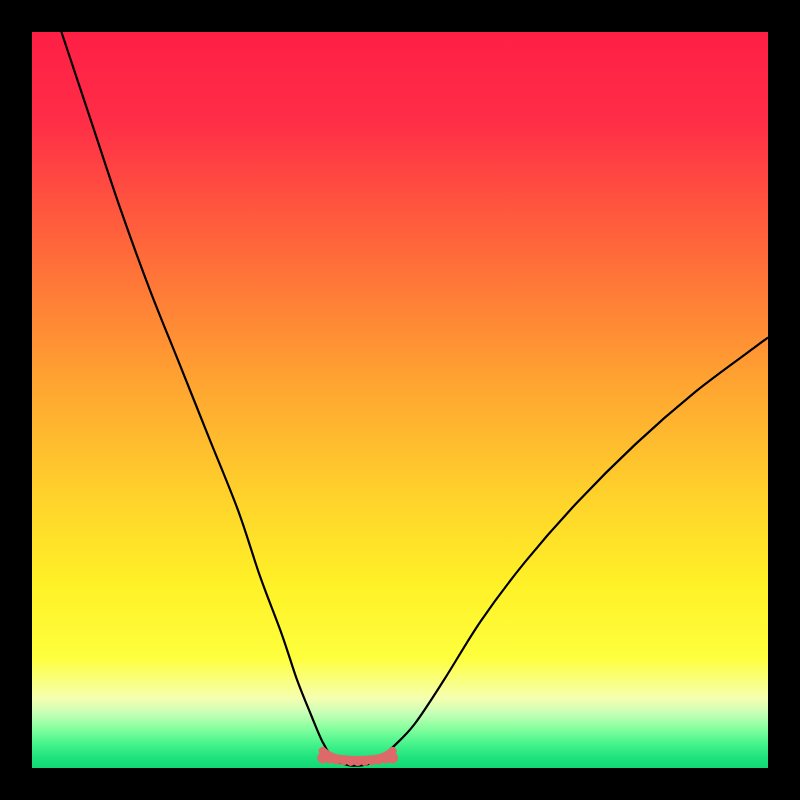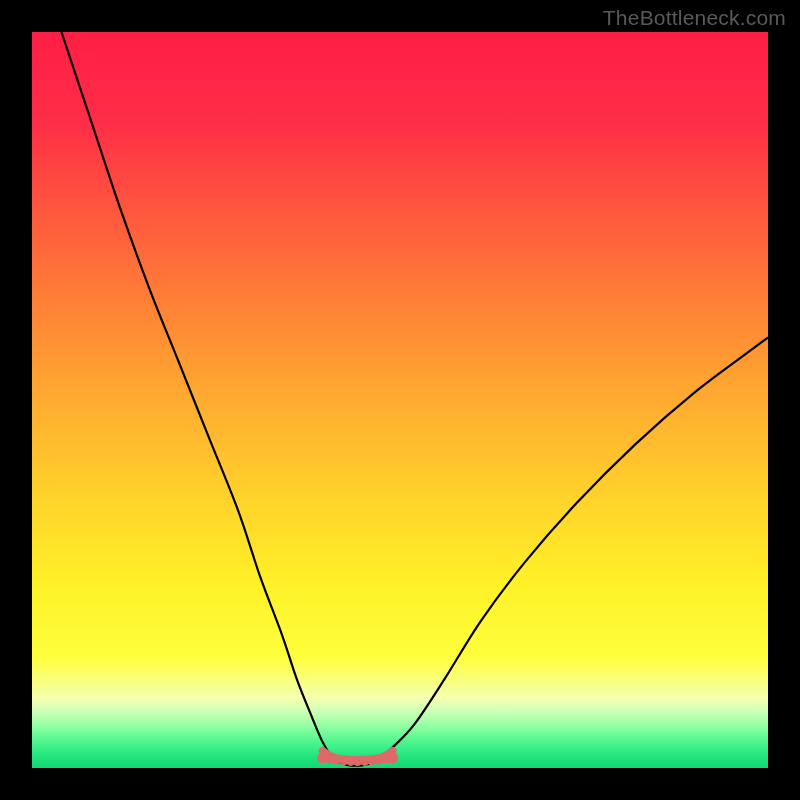--- a/index.html
+++ b/index.html
@@ -30,21 +30,20 @@
   svg {
     position: absolute;
     top: 0;
     left: 0;
   }
 </style>
 </head>
 <body>
 
 <div class="frame">
-  <div class="watermark">TheBottleneck.com</div>
 
   <svg id="chart-svg" width="800" height="800" viewBox="0 0 800 800">
     <defs>
       <linearGradient id="bg-grad" x1="0" y1="0" x2="0" y2="1">
           <stop offset="0%" stop-color="#ff1f45"></stop>
           <stop offset="12%" stop-color="#ff2d47"></stop>
           <stop offset="30%" stop-color="#ff6a3a"></stop>
           <stop offset="48%" stop-color="#ffa531"></stop>
           <stop offset="63%" stop-color="#ffd22b"></stop>
           <stop offset="75%" stop-color="#fff127"></stop>

